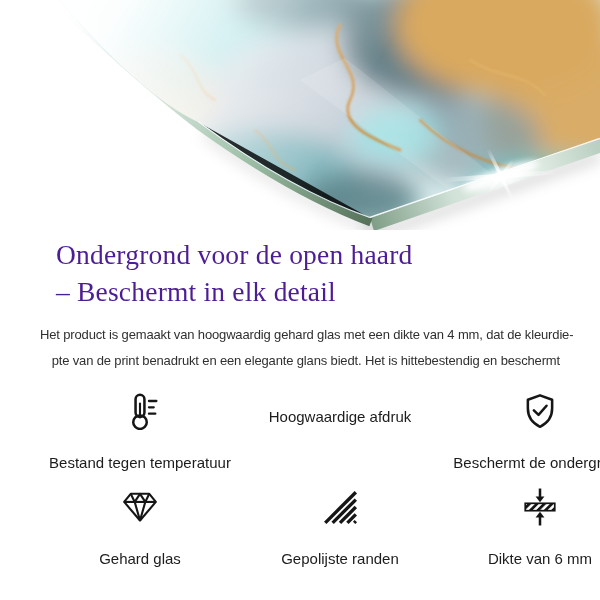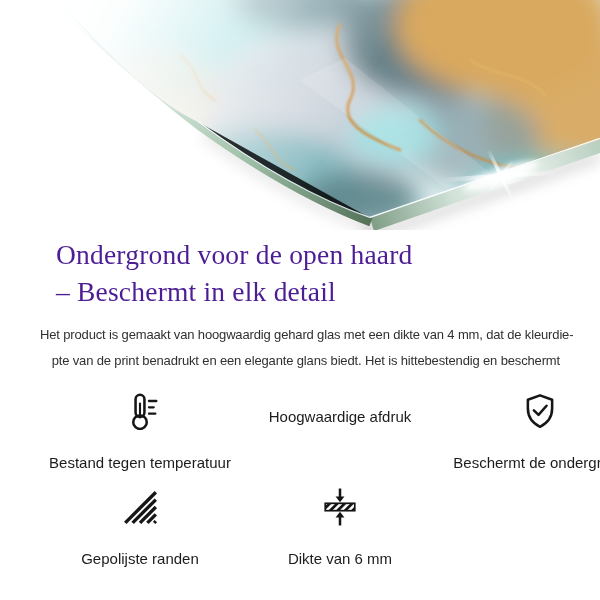--- a/index.html
+++ b/index.html
@@ -163,20 +163,33 @@
       <div class="feature">
         <div class="icon-box">
           <svg width="38" height="38" viewBox="0 0 36 36">
             <path class="ic" d="M18,3.2 L29.5,7.4 V15.5 C29.5,24.5 24.7,29.8 18,33 C11.3,29.8 6.5,24.5 6.5,15.5 V7.4 Z" stroke-linejoin="round"></path>
             <path class="ic" d="M12.2,17.4 L16.6,21.6 L24.2,13" stroke-linecap="round" stroke-linejoin="round"></path>
           </svg>
         </div>
         <div class="feature-label">Beschermt de ondergrond</div>
       </div>
 
+      <div class="feature">
+        <div class="icon-box">
+          <svg width="38" height="38" viewBox="0 0 36 36">
+            <g fill="none" stroke="#161616" stroke-width="2" stroke-linejoin="round">
+              <path d="M9.2,5.5 H26.8 L33,13.2 L18,30.8 L3,13.2 Z"></path>
+              <path d="M3,13.2 H33"></path>
+              <path d="M9.2,5.5 L13,13.2 L18,30.8 M26.8,5.5 L23,13.2 L18,30.8"></path>
+              <path d="M13,13.2 L18,5.5 L23,13.2"></path>
+            </g>
+          </svg>
+        </div>
+        <div class="feature-label">Gehard glas</div>
+      </div>
 
       <div class="feature">
         <div class="icon-box">
           <svg width="38" height="38" viewBox="0 0 36 36">
             <g stroke="#161616" stroke-width="3.2">
               <path d="M4,33 L33,4"></path>
               <path d="M11,33 L33,11"></path>
               <path d="M18,33 L33,18"></path>
               <path d="M25,33 L33,25"></path>
               <path d="M31.4,33 L33,31.4"></path>

